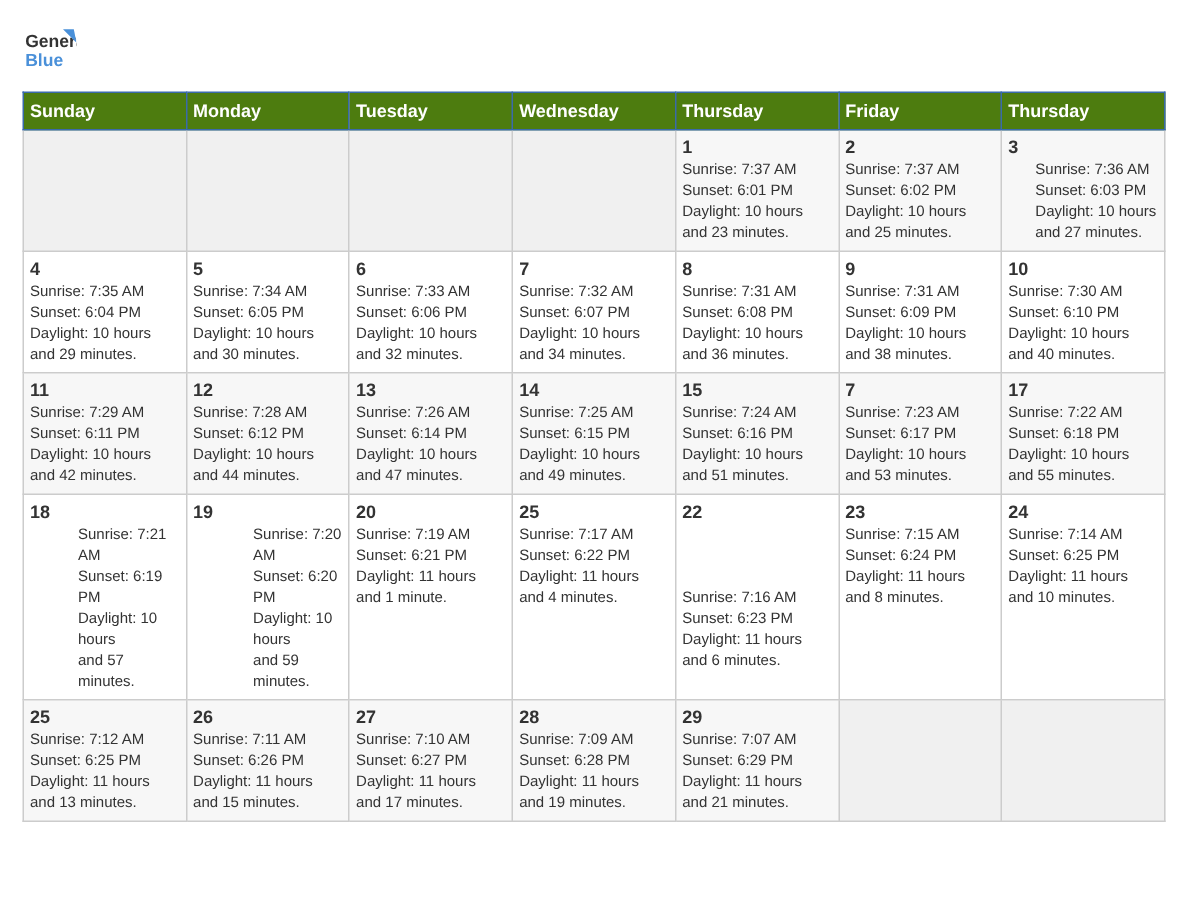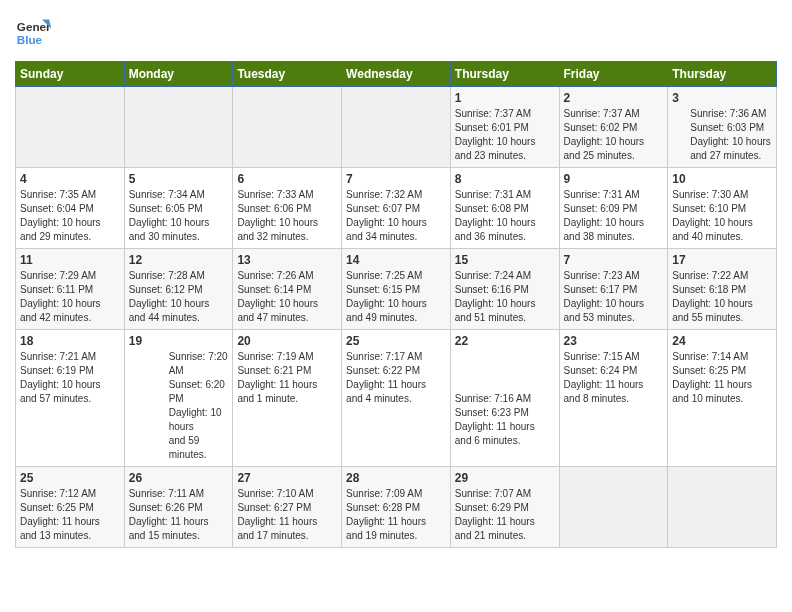--- a/index.html
+++ b/index.html
@@ -231,21 +231,21 @@
           <span class="day-num">17</span>
           <div class="day-info" style="white-space: pre-line;">Sunrise: 7:22 AM
 Sunset: 6:18 PM
 Daylight: 10 hours
 and 55 minutes.</div>
         </td>
       </tr>
       <tr>
         <td>
           <span class="day-num">18</span>
-          <div class="day-info" style="white-space: pre-line;">Sunrise: 7:21 AM
+          <div class="day-info" style="white-space: pre-line; margin-left: 32px;">Sunrise: 7:21 AM
 Sunset: 6:19 PM
 Daylight: 10 hours
 and 57 minutes.</div>
         </td>
         <td>
           <span class="day-num">19</span>
           <div class="day-info" style="white-space: pre-line; margin-left: 40px;">Sunrise: 7:20 AM
 Sunset: 6:20 PM
 Daylight: 10 hours
 and 59 minutes.</div>

